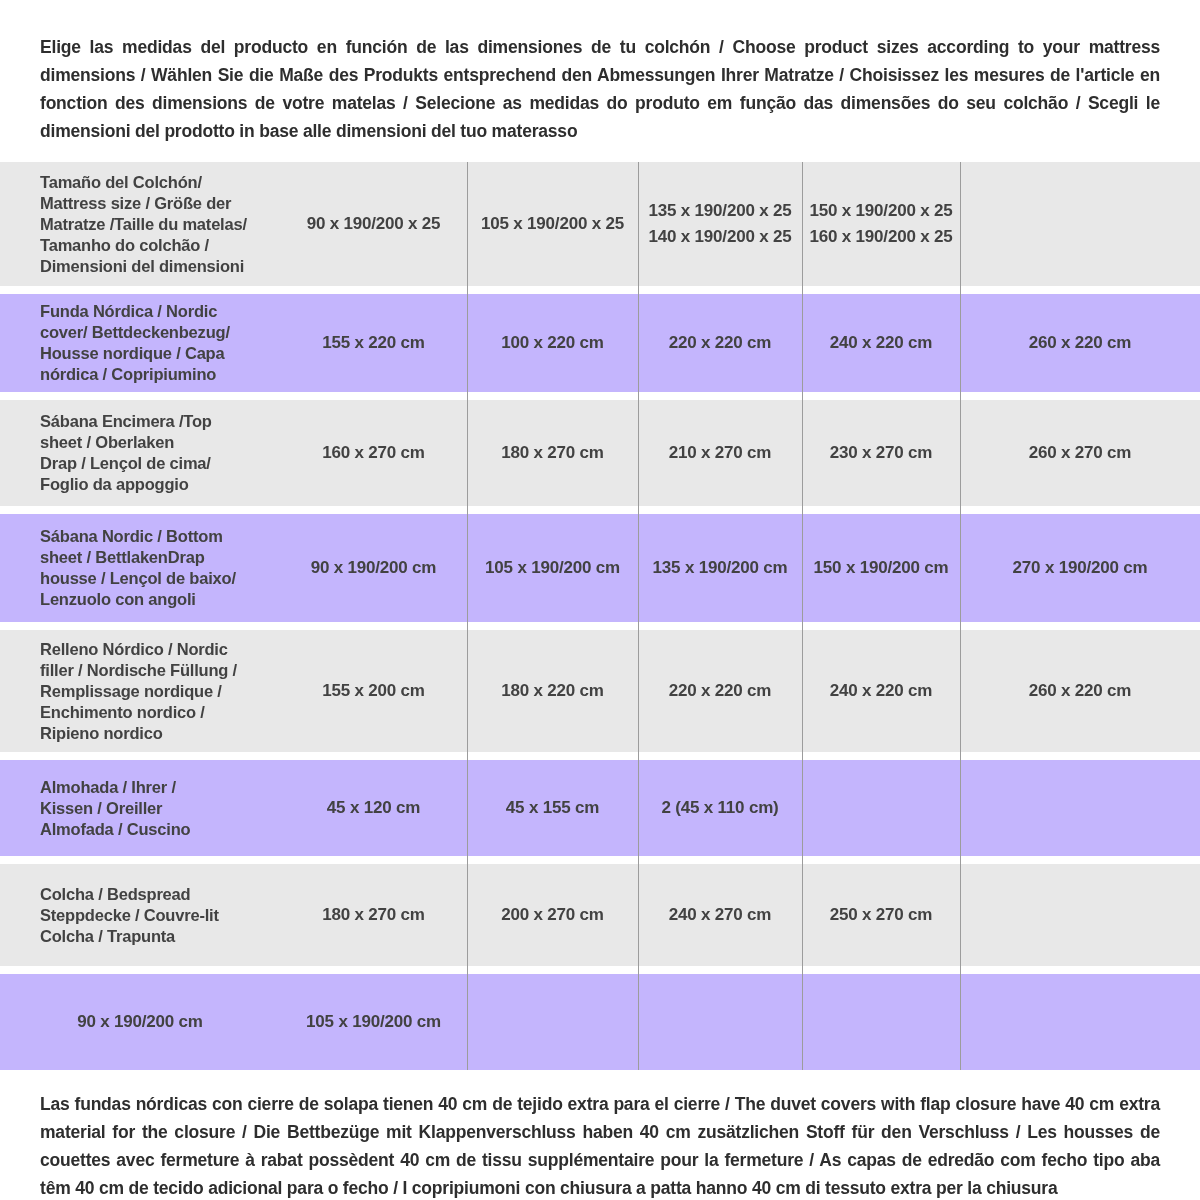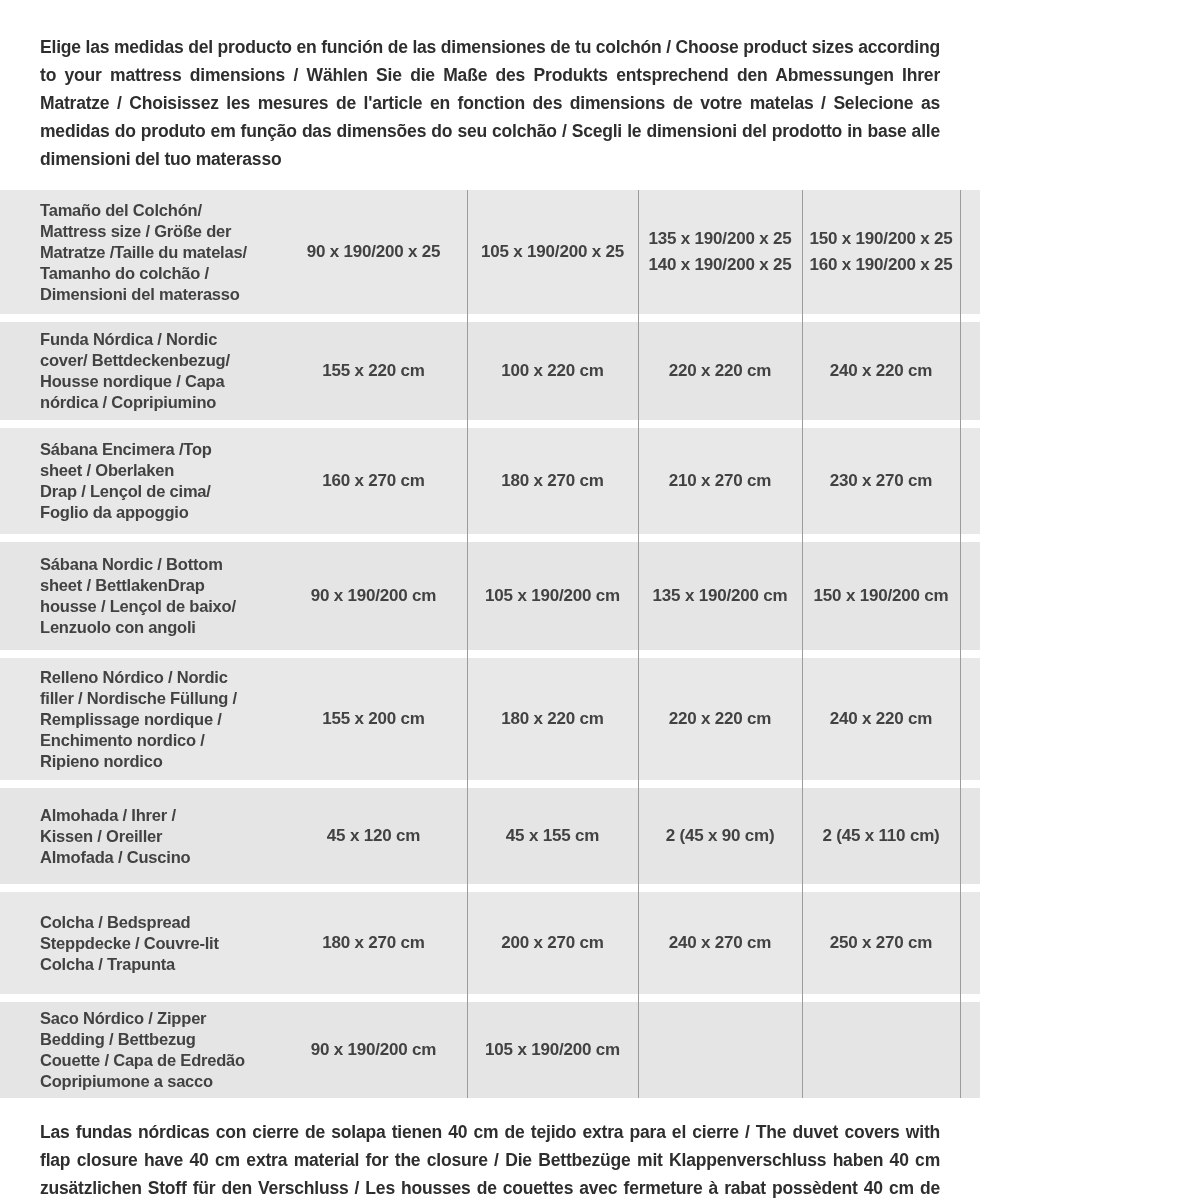--- a/index.html
+++ b/index.html
@@ -6,21 +6,21 @@
     margin: 0;
     padding: 0;
     background: #ffffff;
     width: 1200px;
     height: 1200px;
     font-family: "Liberation Sans", sans-serif;
     -webkit-font-smoothing: antialiased;
   }
   .page {
     position: relative;
-    width: 980px;
+    width: 1200px;
     height: 1200px;
     overflow: hidden;
   }
   .intro, .footnote {
     margin: 0 40px;
     font-size: 17.5px;
     line-height: 28px;
     font-weight: 700;
     color: #2e2e2e;
     text-align: justify;
@@ -31,21 +31,21 @@
 
   .size-table {
     position: relative;
     margin-top: 17px;
     width: 1200px;
   }
   .t-row {
     display: grid;
     grid-template-columns: 280px 187px 171px 164px 158px 240px;
     margin-bottom: 8px;
-    background: #e5e5e5;
+    background: #c4b5fd;
   }
   .t-row:last-child { margin-bottom: 0; }
   .t-row.shade { background: #e8e8e8; }
 
   .cell {
     white-space: pre-line;
     font-weight: 700;
     color: #424242;
     letter-spacing: -0.2px;
   }
@@ -85,21 +85,21 @@
 
   <p class="intro">Elige las medidas del producto en función de las dimensiones de tu colchón / Choose product sizes according to your mattress dimensions / Wählen Sie die Maße des Produkts entsprechend den Abmessungen Ihrer Matratze / Choisissez les mesures de l'article en fonction des dimensions de votre matelas / Selecione as medidas do produto em função das dimensões do seu colchão / Scegli le dimensioni del prodotto in base alle dimensioni del tuo materasso</p>
 
   <div class="size-table">
 
     <div class="t-row shade" style="min-height:124px">
       <div class="cell label">Tamaño del Colchón/
 Mattress size / Größe der
 Matratze /Taille du matelas/
 Tamanho do colchão /
-Dimensioni del materasso</div>
+Dimensioni del dimensioni</div>
       <div class="cell val">90 x 190/200 x 25</div>
       <div class="cell val">105 x 190/200 x 25</div>
       <div class="cell val">135 x 190/200 x 25
 140 x 190/200 x 25</div>
       <div class="cell val">150 x 190/200 x 25
 160 x 190/200 x 25</div>
     </div>
 
     <div class="t-row" style="min-height:98px">
       <div class="cell label">Funda Nórdica /  Nordic
@@ -149,39 +149,34 @@
       <div class="cell val">240 x 220 cm</div>
       <div class="cell val">260 x 220 cm</div>
     </div>
 
     <div class="t-row" style="min-height:96px">
       <div class="cell label">Almohada  / Ihrer /
 Kissen / Oreiller
 Almofada / Cuscino</div>
       <div class="cell val">45 x 120 cm</div>
       <div class="cell val">45 x 155 cm</div>
-      <div class="cell val">2 (45 x 90 cm)</div>
       <div class="cell val">2 (45 x 110 cm)</div>
     </div>
 
     <div class="t-row shade" style="min-height:102px">
       <div class="cell label">Colcha / Bedspread
 Steppdecke / Couvre-lit
 Colcha / Trapunta</div>
       <div class="cell val">180 x 270 cm</div>
       <div class="cell val">200 x 270 cm</div>
       <div class="cell val">240 x 270 cm</div>
       <div class="cell val">250 x 270 cm</div>
     </div>
 
     <div class="t-row" style="min-height:96px">
-      <div class="cell label">Saco Nórdico / Zipper
-Bedding / Bettbezug
-Couette  / Capa de Edredão
-Copripiumone a sacco</div>
       <div class="cell val">90 x 190/200 cm</div>
       <div class="cell val">105 x 190/200 cm</div>
       <div class="cell val"></div>
       <div class="cell val"></div>
       <div class="cell val"></div>
     </div>
 
     <div class="divider d1"></div>
     <div class="divider d2"></div>
     <div class="divider d3"></div>

